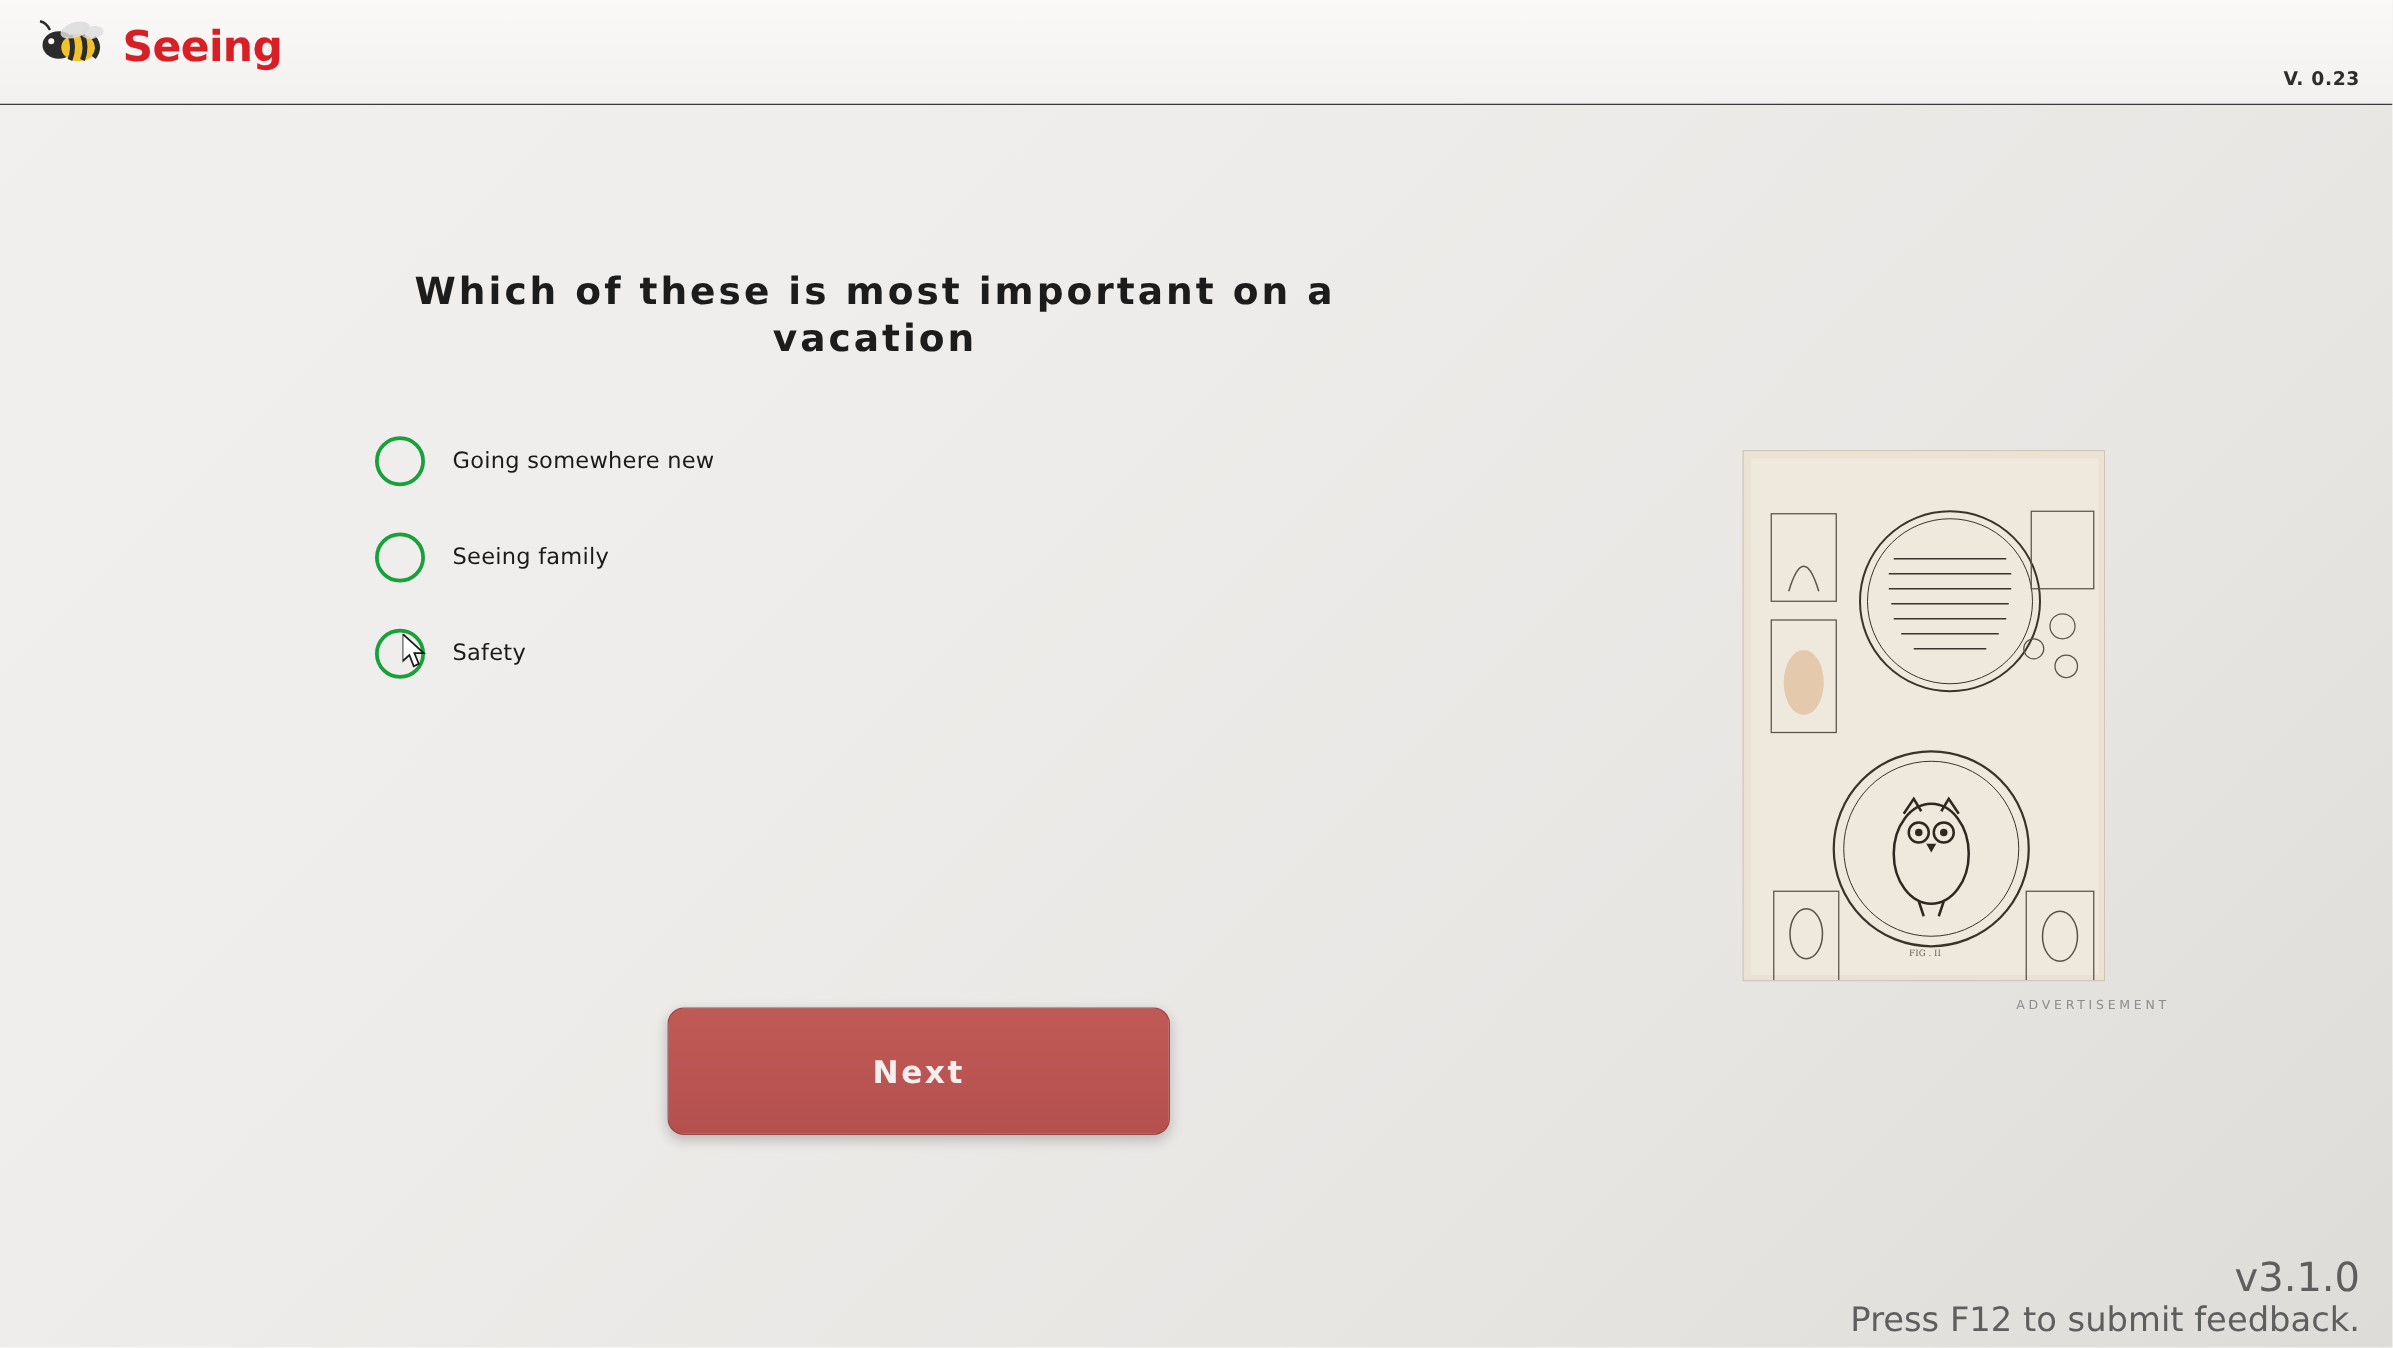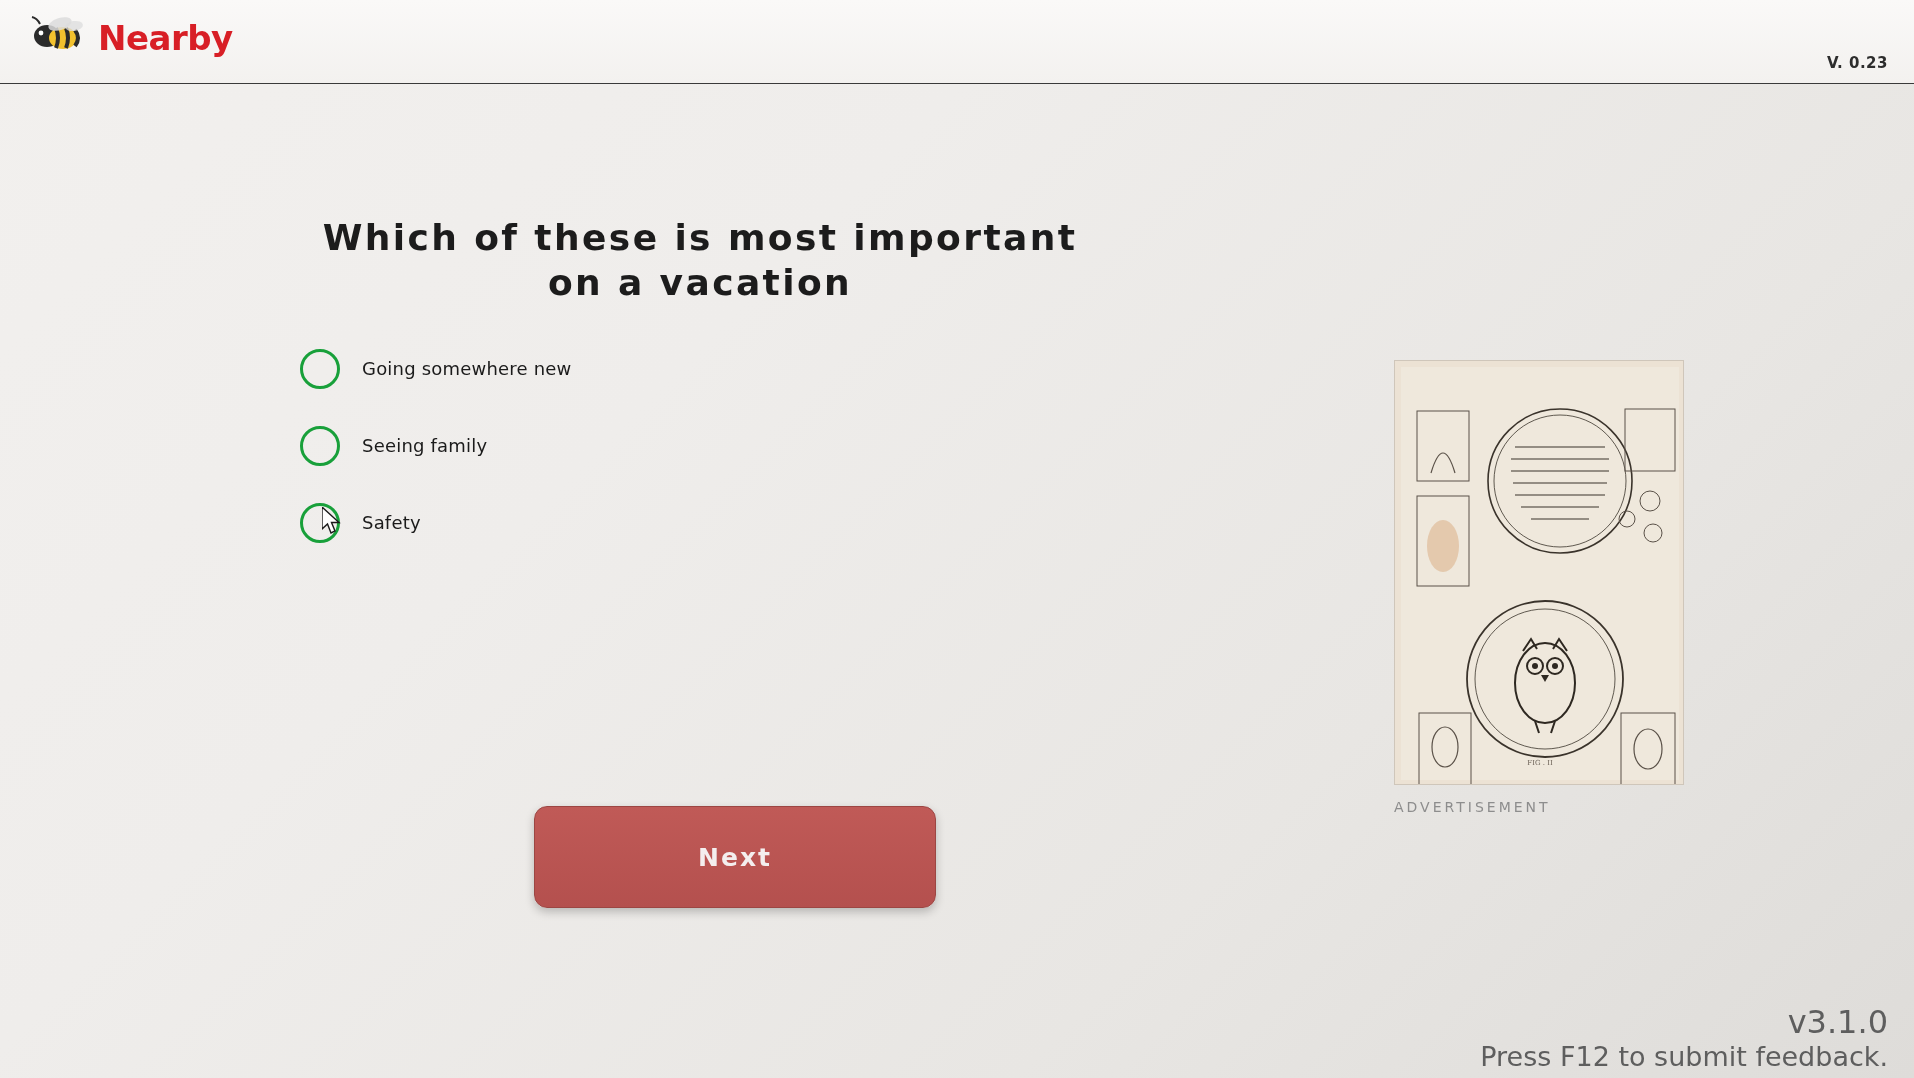--- a/index.html
+++ b/index.html
@@ -51,21 +51,21 @@
     letter-spacing: 0.5px;
   }
 
   
   .question {
     position: absolute;
     left: 300px;
     top: 215px;
     width: 800px;
     text-align: center;
-    font-size: 36px;
+    font-size: 30px;
     font-weight: bold;
     color: #1c1c1c;
     letter-spacing: 2.4px;
     line-height: 1.25;
   }
 
   .options {
     position: absolute;
     left: 300px;
     top: 330px;
@@ -140,22 +140,22 @@
     width: 290px;
     height: 425px;
     background: #efe7dc;
     border: 1px solid #cfc6ba;
     box-sizing: border-box;
     position: relative;
     overflow: hidden;
   }
   .ad-caption {
     margin-top: 14px;
-    text-align: left;
-    font-size: 14px;
+    text-align: right;
+    font-size: 10px;
     letter-spacing: 3px;
     color: #8d8d8d;
   }
 
   
   .footer {
     position: absolute;
     right: 26px;
     bottom: 6px;
     text-align: right;
@@ -181,21 +181,21 @@
         <ellipse cx="33" cy="24" rx="14" ry="11" fill="#f2c12e"></ellipse>
         <path d="M26 14 q4 10 0 20" stroke="#2b2b2b" stroke-width="4" fill="none"></path>
         <path d="M36 14 q4 10 0 20" stroke="#2b2b2b" stroke-width="4" fill="none"></path>
         <path d="M45 16 q6 8 0 16" stroke="#2b2b2b" stroke-width="4" fill="none"></path>
         <ellipse cx="30" cy="10" rx="12" ry="6" fill="#dcdcdc" opacity="0.85" transform="rotate(-18 30 10)"></ellipse>
         <ellipse cx="44" cy="12" rx="9" ry="5" fill="#dcdcdc" opacity="0.75" transform="rotate(-8 44 12)"></ellipse>
         <circle cx="11" cy="19" r="2.4" fill="#ffffff"></circle>
         <path d="M10 10 q-3 -6 -8 -7" stroke="#2b2b2b" stroke-width="2" fill="none"></path>
       </svg>
     </span>
-    <span class="brand">Nearby</span>
+    <span class="brand">Seeing</span>
   </div>
   <div class="version-top">V. 0.23</div>
 </div>
 
 <div class="question">Which of these is most important on a vacation</div>
 
 <div class="options">
   <div class="option-row">
     <span class="radio"></span>
     <span class="option-label">Going somewhere new</span>

